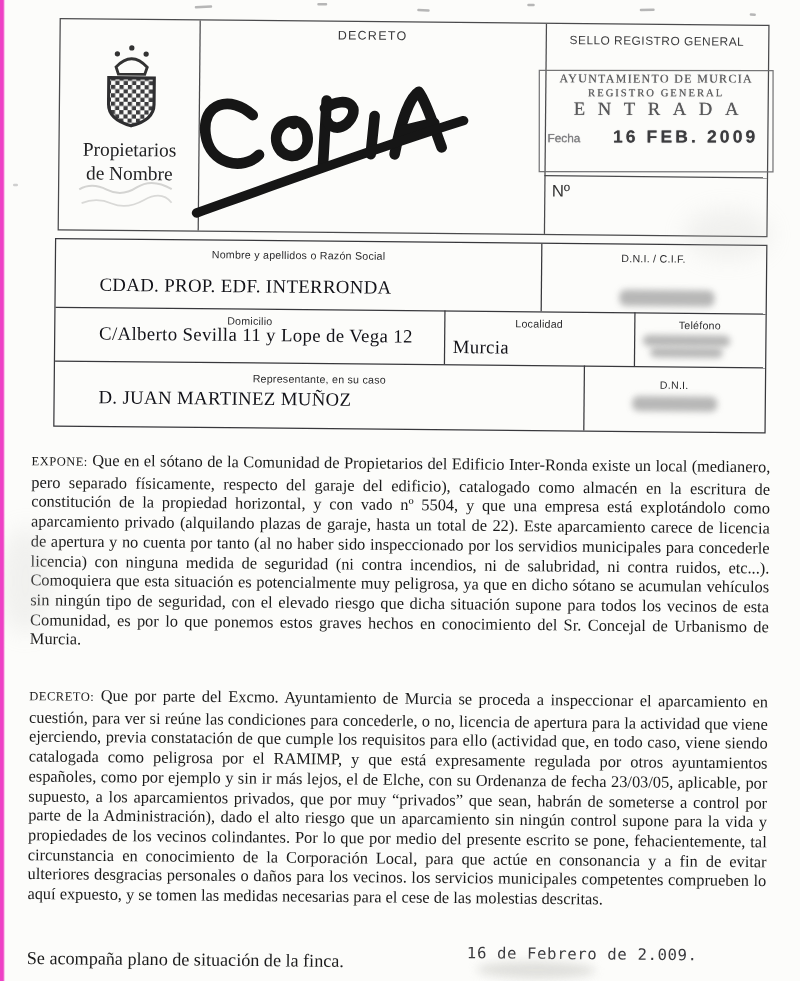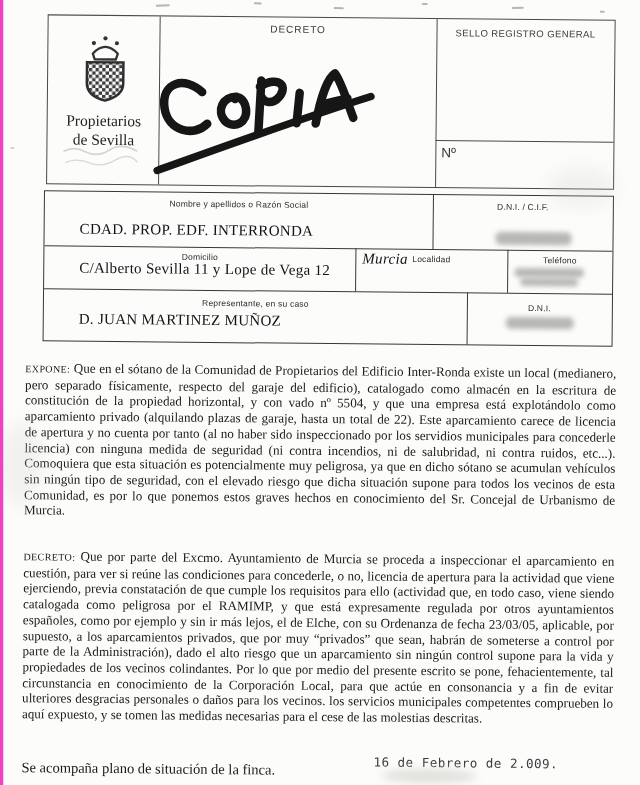--- a/index.html
+++ b/index.html
@@ -72,31 +72,40 @@
           </pattern>
         </defs>
         <circle cx="12" cy="9" r="2.2" fill="#333"></circle>
         <circle cx="24" cy="4" r="2.2" fill="#333"></circle>
         <circle cx="36" cy="9" r="2.2" fill="#333"></circle>
         <path d="M11 20 Q24 6 37 20 L35 26 L13 26 Z" fill="none" stroke="#333" stroke-width="2.4"></path>
         <path d="M5 29 h38 v22 q0 13 -19 18 q-19 -5 -19 -18 z" fill="url(#chk)" stroke="#2e2e30" stroke-width="2.6"></path>
       </svg>
       <div class="org-name">
         <span>Propietarios</span><br>
-        <span>de Sevilla</span>
+        <span>de Nombre</span>
       </div>
       <svg style="position:absolute;left:12px;top:128px;opacity:.55;" width="90" height="26" viewBox="0 0 90 26">
         <path d="M4 8 q10 -6 22 0 t24 -2 t28 1" fill="none" stroke="#b4b4b2" stroke-width="1.6"></path>
         <path d="M6 19 q12 -5 24 0 t26 -3 t22 2" fill="none" stroke="#bdbdbb" stroke-width="1.4"></path>
       </svg>
     </div>
 
     <div class="decreto">DECRETO</div>
     <div class="sello-label">SELLO REGISTRO GENERAL</div>
 
+    <div class="stamp">
+      <div class="l1">AYUNTAMIENTO DE MURCIA</div>
+      <div class="l2">REGISTRO GENERAL</div>
+      <div class="l3">ENTRADA</div>
+      <div class="fecha-row">
+        <span class="fecha-lbl">Fecha</span>
+        <span class="fecha-val">16 FEB. 2009</span>
+      </div>
+    </div>
 
     <div class="no-line"></div>
     <div class="no-label">Nº</div>
   </div>
 
   <svg class="copia-svg" viewBox="0 0 270 132">
     <g transform="rotate(-6 120 60)" fill="none" stroke="#161616" stroke-width="8.5" stroke-linecap="round" stroke-linejoin="round">
       <path d="M52 30 C36 12, 12 16, 13 42 C14 66, 40 74, 54 62"></path>
       <path d="M86 38 C72 36, 64 50, 72 61 C80 70, 95 65, 94 50 C93 40, 86 36, 84 40"></path>
       <path d="M112 24 L104 76"></path>
@@ -117,21 +126,21 @@
     <div class="fv" style="left:423px;top:97px;height:52px;"></div>
 
     <div class="flabel" style="left:0;width:388px;top:6px;">Nombre y apellidos o Razón Social</div>
     <div class="fvalue" style="left:35px;top:29px;">CDAD. PROP. EDF. INTERRONDA</div>
     <div class="flabel" style="left:388px;width:180px;top:6px;">D.N.I. / C.I.F.</div>
     <div class="redact" style="left:451px;top:36px;width:76px;height:13px;"></div>
 
     <div class="flabel" style="left:0;width:311px;top:59px;">Domicilio</div>
     <div class="fvalue" style="left:35px;top:68px;">C/Alberto Sevilla 11 y Lope de Vega 12</div>
     <div class="flabel" style="left:311px;width:152px;top:59px;">Localidad</div>
-    <div class="fvalue" style="left:318px;top:56px;font-style:italic;">Murcia</div>
+    <div class="fvalue" style="left:318px;top:76px;">Murcia</div>
     <div class="flabel" style="left:463px;width:105px;top:59px;">Teléfono</div>
     <div class="redact" style="left:470px;top:72px;width:70px;height:9px;"></div>
     <div class="redact" style="left:476px;top:82px;width:58px;height:8px;"></div>
 
     <div class="flabel" style="left:0;width:423px;top:105px;">Representante, en su caso</div>
     <div class="fvalue" style="left:35px;top:119px;">D. JUAN MARTINEZ MUÑOZ</div>
     <div class="flabel" style="left:423px;width:145px;top:107px;">D.N.I.</div>
     <div class="redact" style="left:462px;top:121px;width:68px;height:12px;"></div>
   </div>
 

